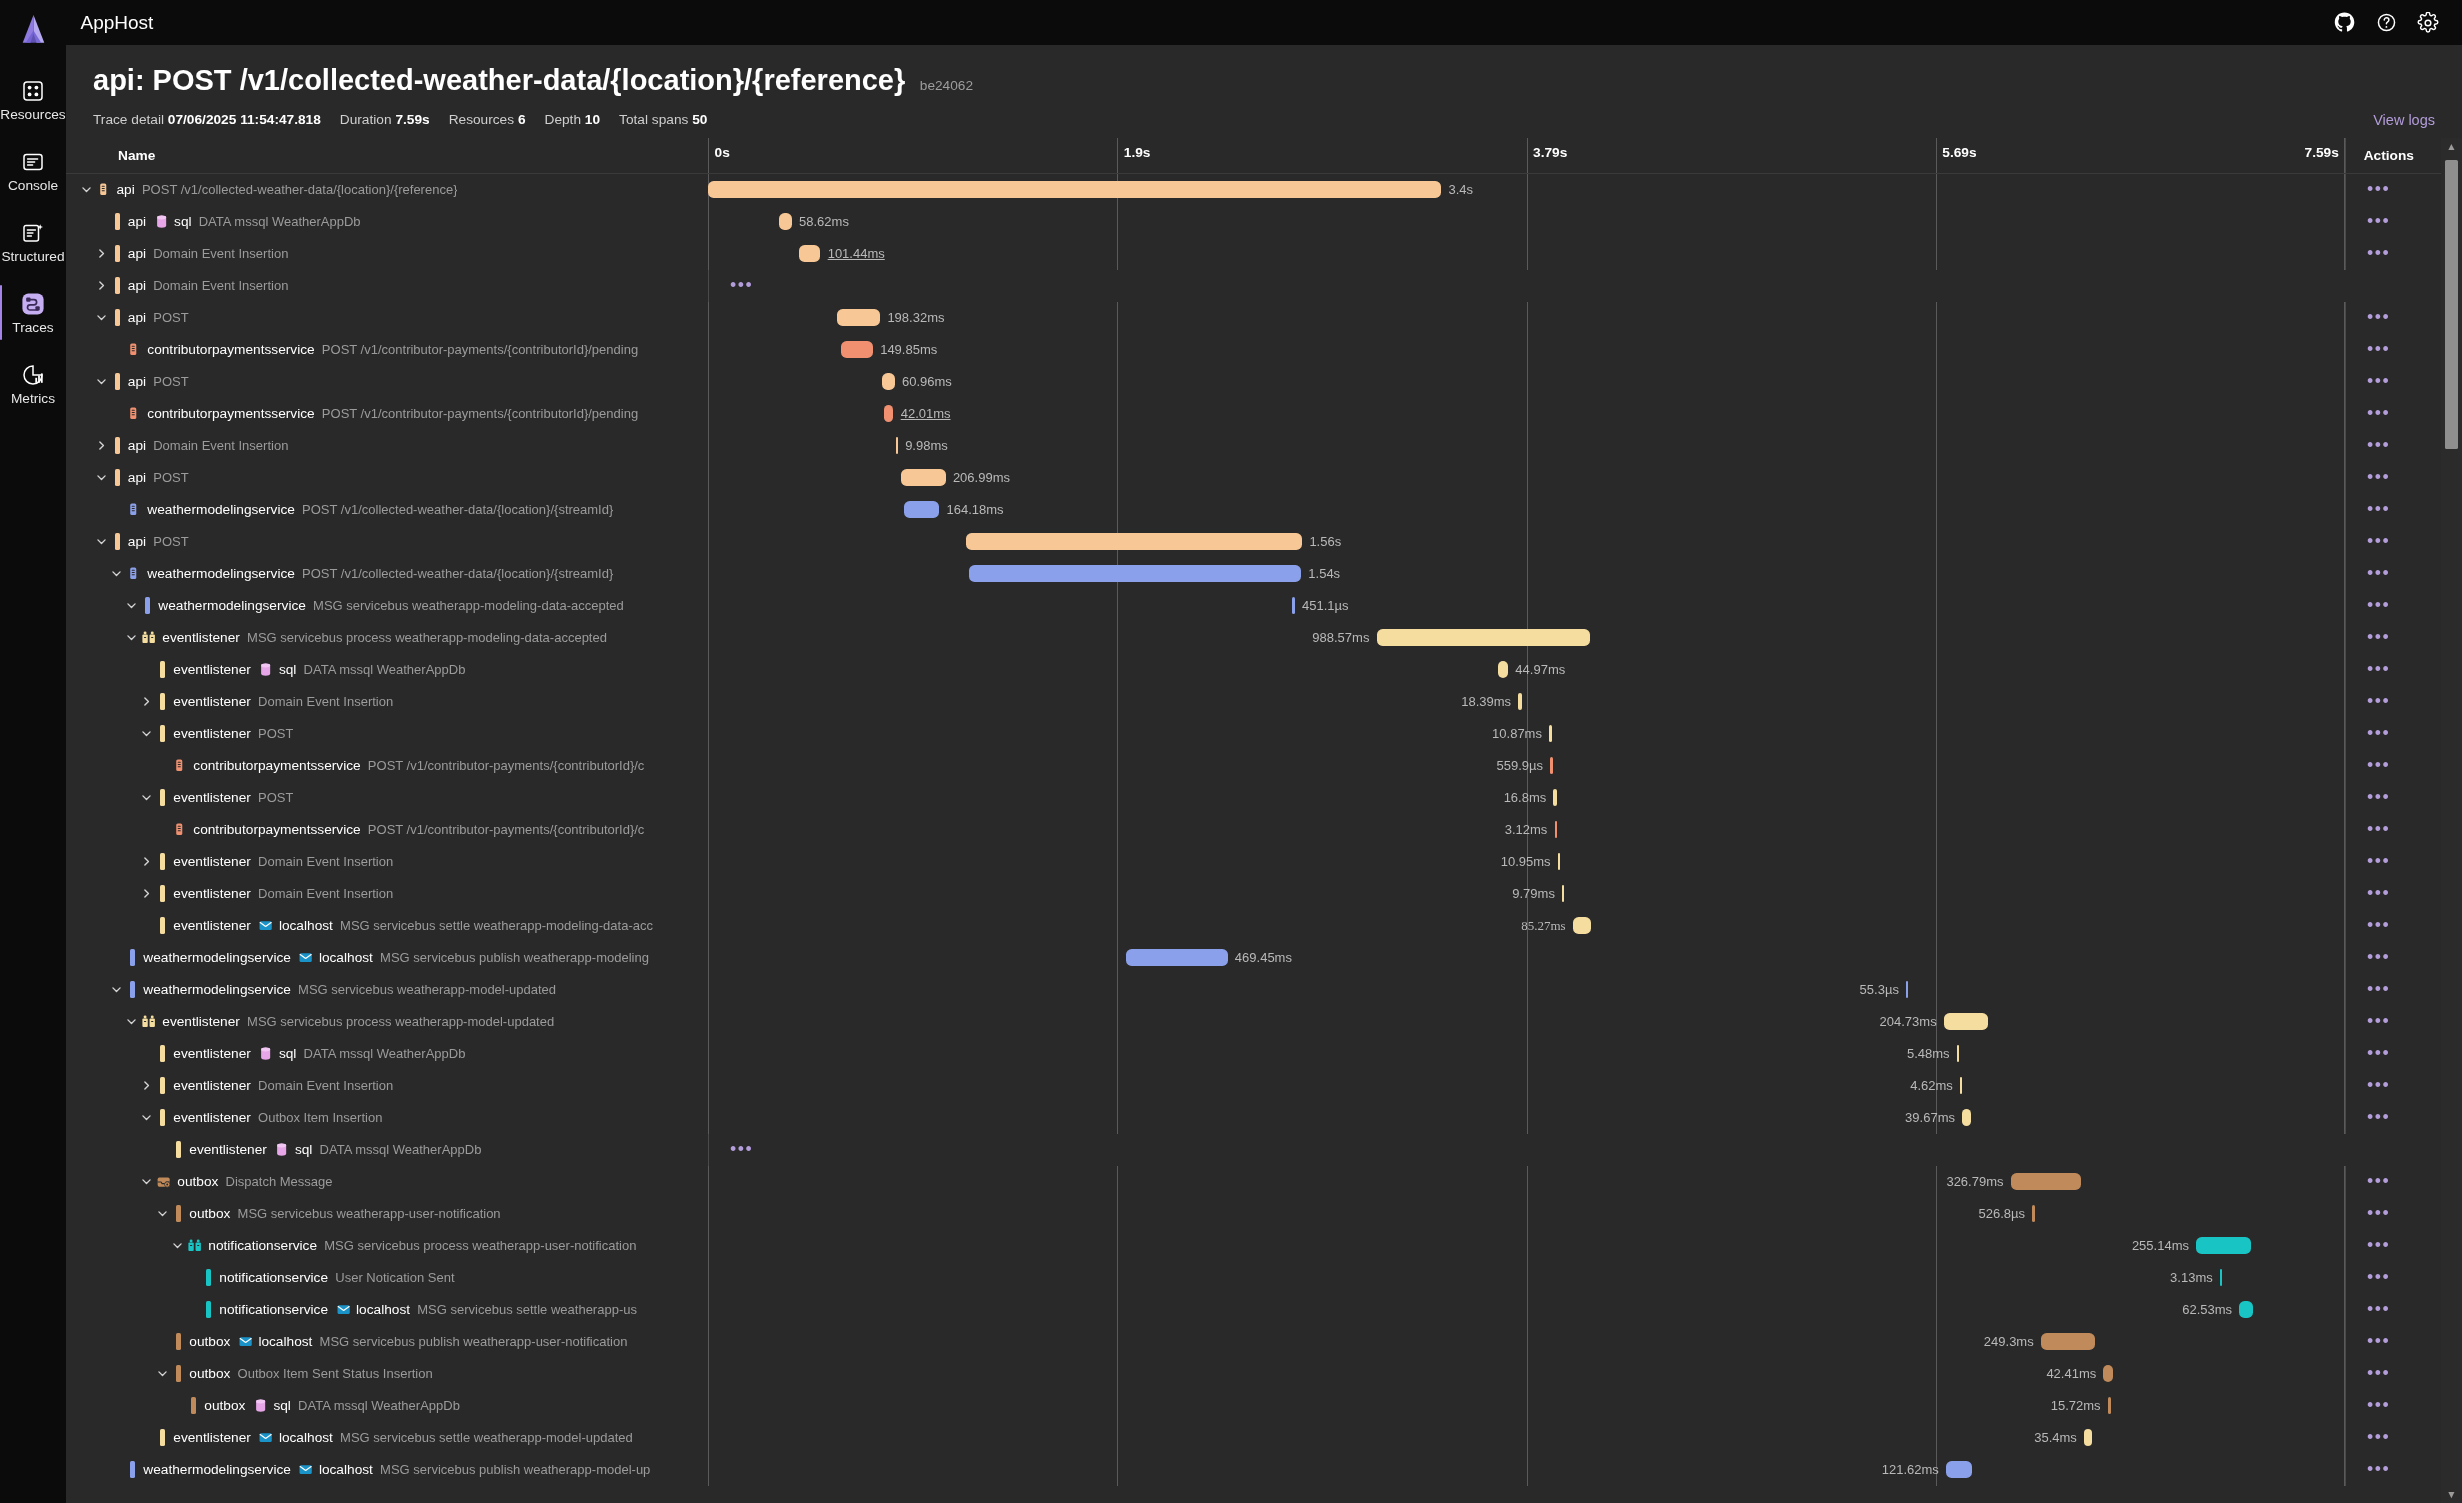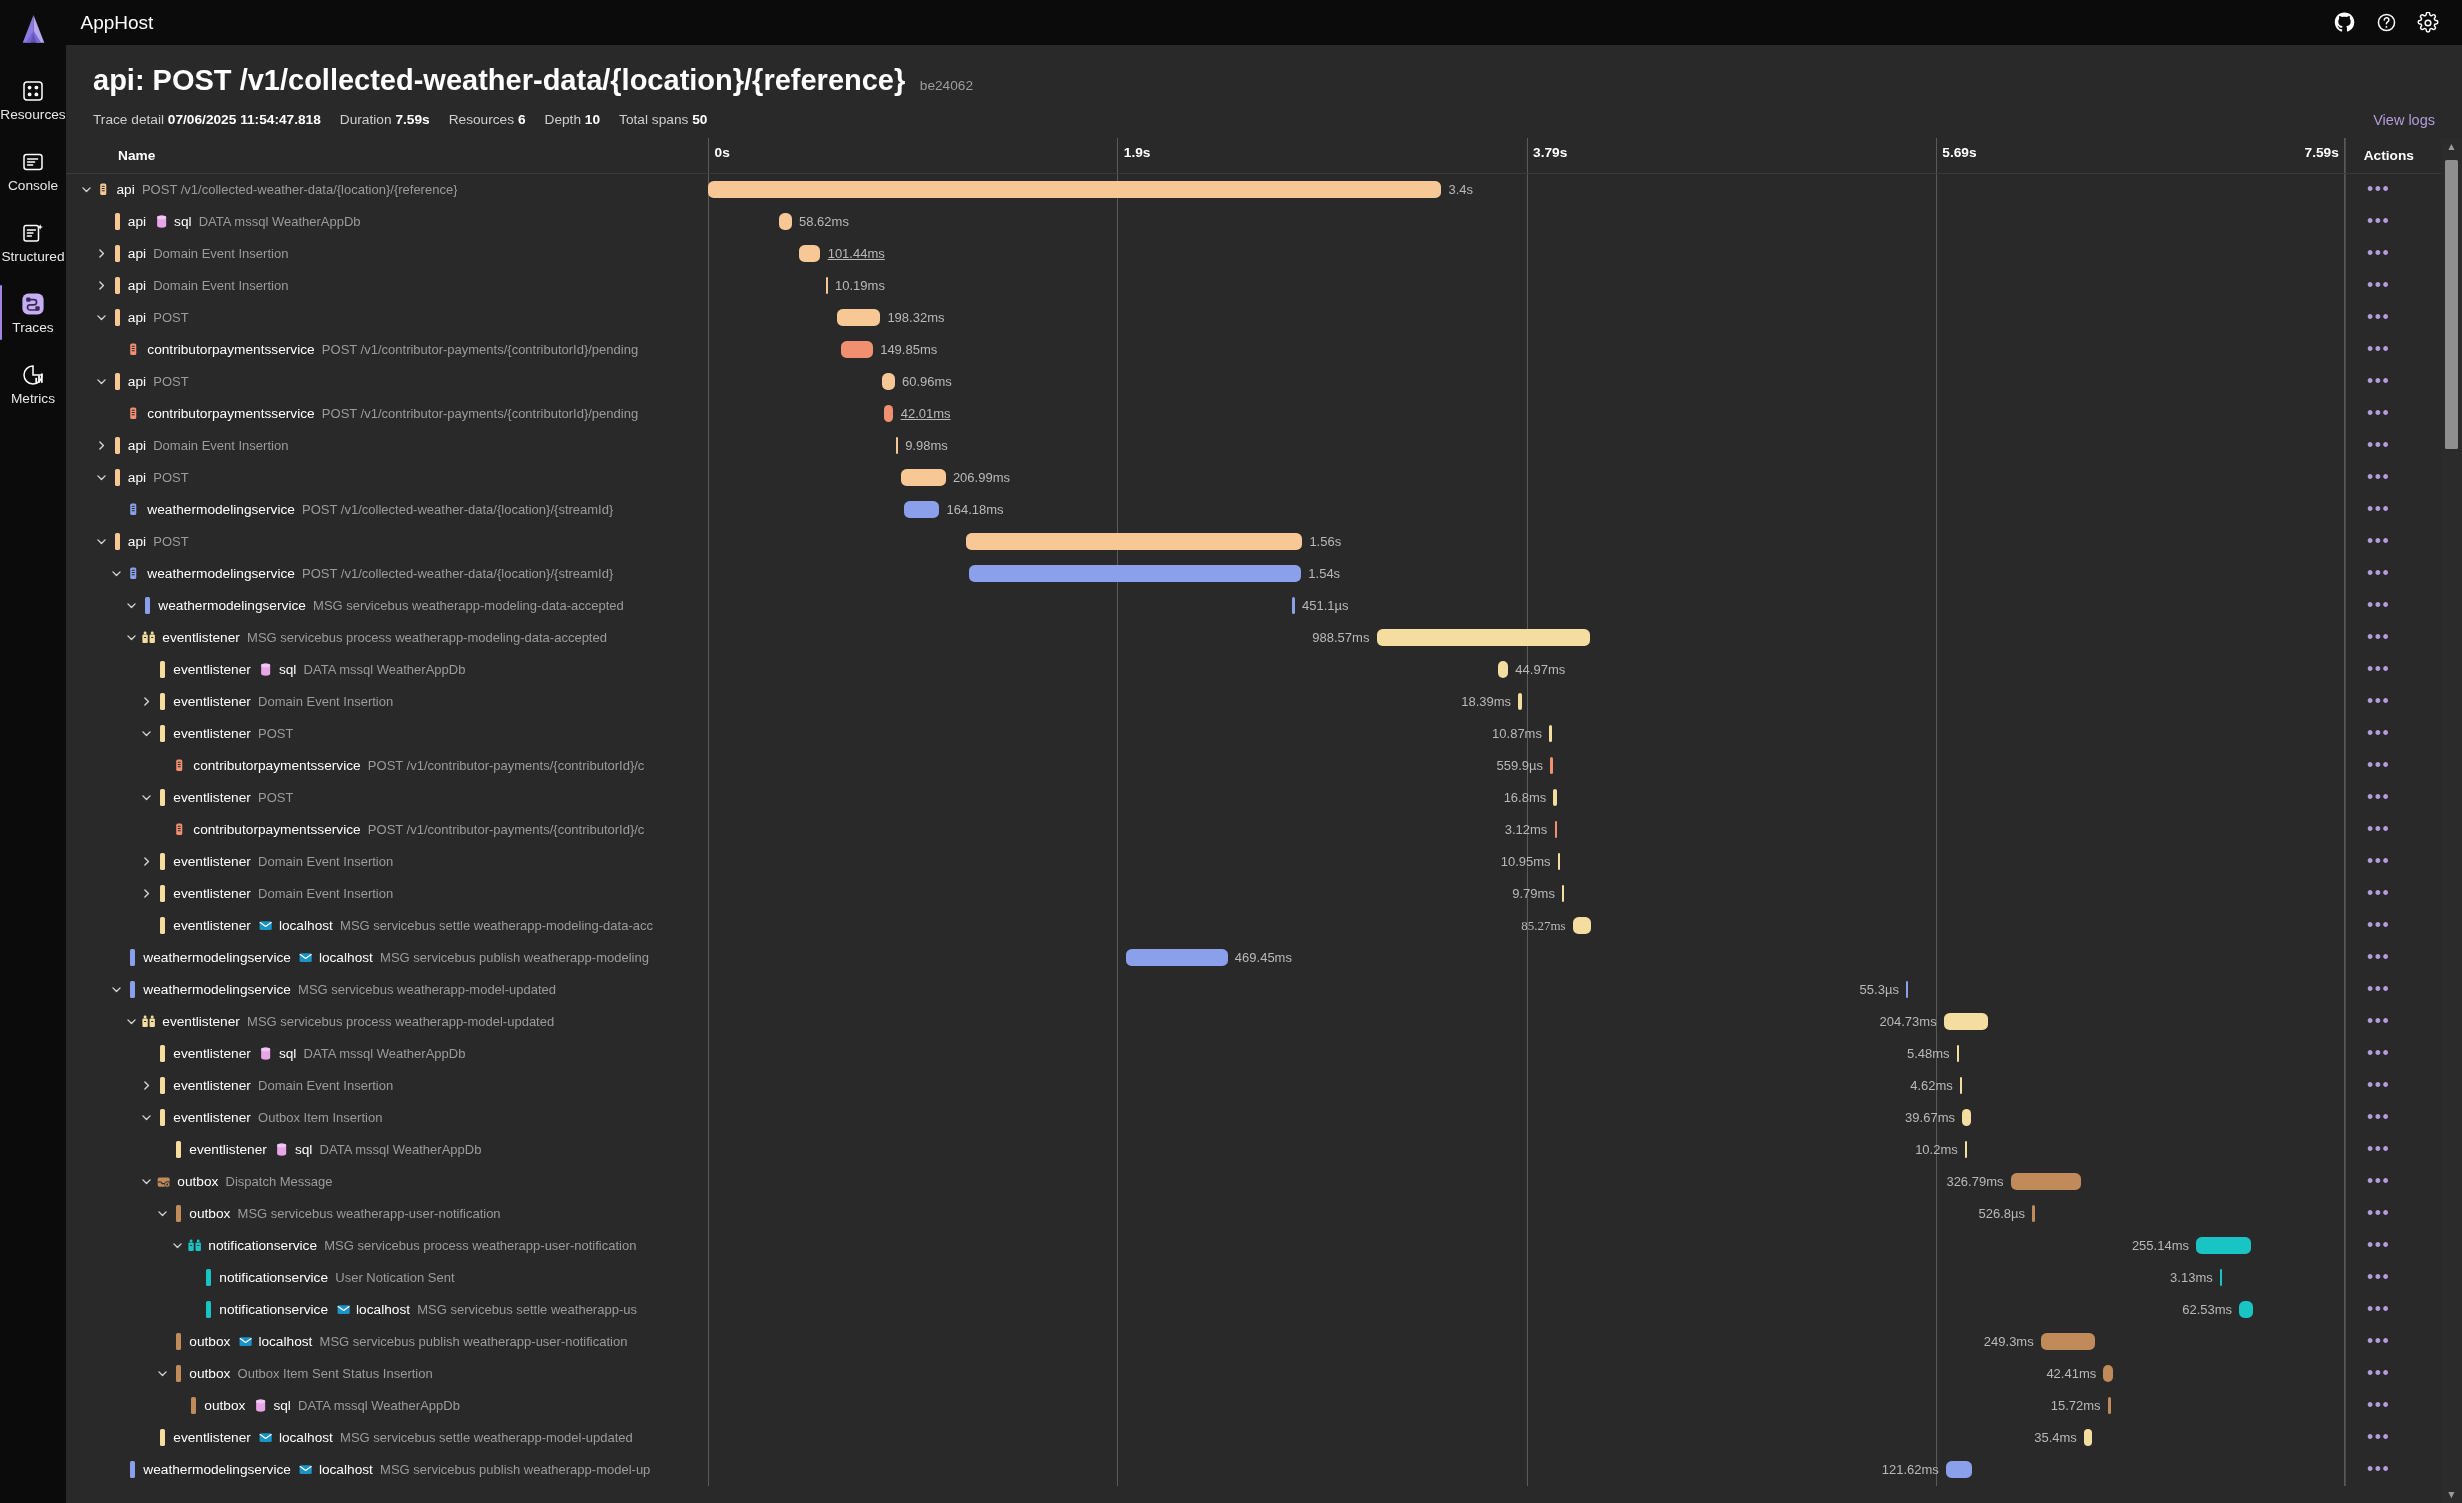--- a/index.html
+++ b/index.html
@@ -374,29 +374,20 @@
               <div class="ncell" style="padding-left: 26.5px;">
                 <span class="chev">
                   <svg width="13" height="13" viewBox="0 0 16 16" fill="none" stroke="#d4d4d4" stroke-width="1.7" stroke-linecap="round" stroke-linejoin="round">
                     <path d="M6 3.6 10.4 8 6 12.4"></path>
                   </svg>
                 </span>
                 <span class="colorbar" style="background:#f7c795"></span>
                 <span class="rname">api</span>
                 <span class="rdesc">Domain Event Insertion</span>
               </div>
-              <div class="tcell">
-                <div class="vline" style="left: 0%;"></div>
-                <div class="vline" style="left: 25%;"></div>
-                <div class="vline" style="left: 50%;"></div>
-                <div class="vline" style="left: 75%;"></div>
-                <div class="vline" style="left: calc(100% - 0.8px);"></div>
-                <div class="bar" style="left: 7.1805%; width: 0.14%; background: rgb(247, 199, 149);"></div>
-                <div class="dlabel" style="left: calc(7.3205% + 7.2px);">10.19ms</div>
-              </div>
               <div class="acell">
                 <span class="dots">•••</span>
               </div>
               <div class="scell"></div>
             </div>
             <div class="row">
               <div class="ncell" style="padding-left: 26.5px;">
                 <span class="chev">
                   <svg width="13" height="13" viewBox="0 0 16 16" fill="none" stroke="#d4d4d4" stroke-width="1.7" stroke-linecap="round" stroke-linejoin="round">
                     <path d="M3.6 6 8 10.4 12.4 6"></path>
@@ -1107,29 +1098,20 @@
                 <span class="sub-ico">
                   <svg width="15.3" height="15.3" viewBox="0 0 24 24">
                     <ellipse cx="12" cy="5.6" rx="7.1" ry="3.1" fill="#e7a6e7"></ellipse>
                     <path d="M4.9 5.6v12.8c0 1.7 3.2 3.1 7.1 3.1s7.1-1.4 7.1-3.1V5.6z" fill="#e7a6e7"></path>
                     <ellipse cx="12" cy="5.6" rx="7.1" ry="3.1" fill="#f2c6f2"></ellipse>
                   </svg>
                 </span>
                 <span class="sub-name">sql</span>
                 <span class="rdesc">DATA mssql WeatherAppDb</span>
               </div>
-              <div class="tcell">
-                <div class="vline" style="left: 0%;"></div>
-                <div class="vline" style="left: 25%;"></div>
-                <div class="vline" style="left: 50%;"></div>
-                <div class="vline" style="left: 75%;"></div>
-                <div class="vline" style="left: calc(100% - 0.8px);"></div>
-                <div class="bar" style="left: 76.7852%; width: 0.14%; background: rgb(245, 221, 160);"></div>
-                <div class="dlabel" style="right: calc(23.2148% + 7.2px);">10.2ms</div>
-              </div>
               <div class="acell">
                 <span class="dots">•••</span>
               </div>
               <div class="scell"></div>
             </div>
             <div class="row">
               <div class="ncell" style="padding-left: 72px;">
                 <span class="chev">
                   <svg width="13" height="13" viewBox="0 0 16 16" fill="none" stroke="#d4d4d4" stroke-width="1.7" stroke-linecap="round" stroke-linejoin="round">
                     <path d="M3.6 6 8 10.4 12.4 6"></path>

